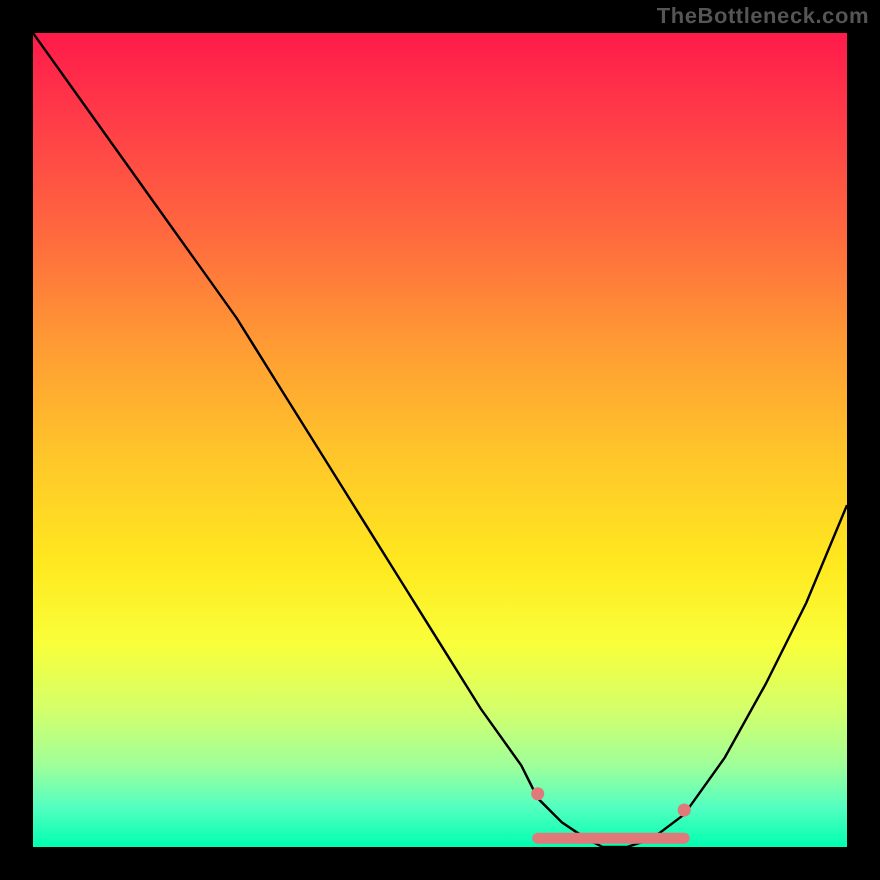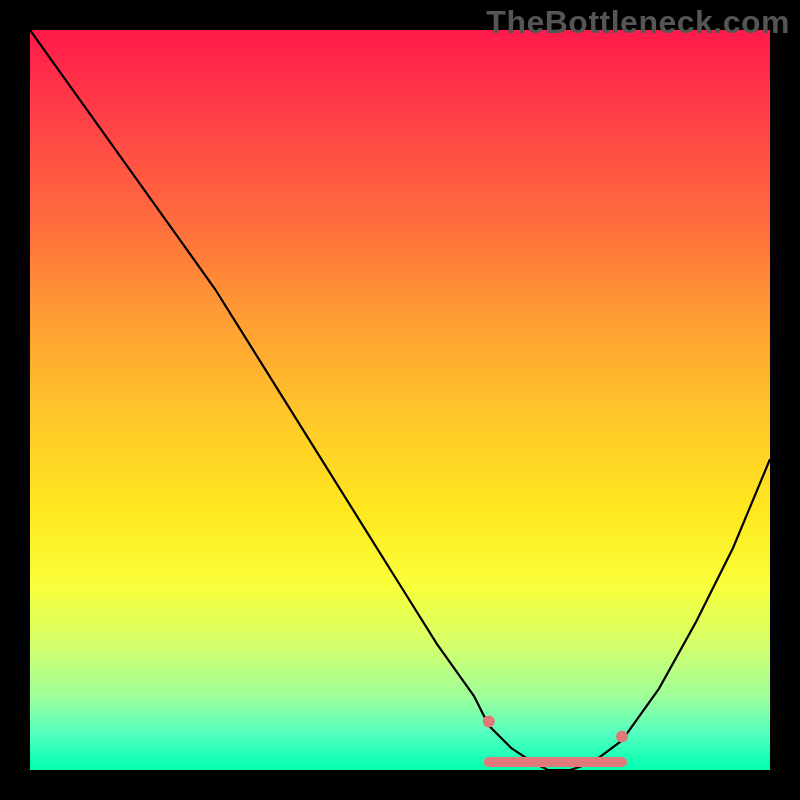--- a/index.html
+++ b/index.html
@@ -15,21 +15,21 @@
     position: relative;
     width: 800px;
     height: 800px;
     background: #000;
   }
   .watermark {
     position: absolute;
     top: 4px;
     right: 10px;
     color: #555;
-    font-size: 32px;
+    font-size: 20px;
     font-weight: bold;
     letter-spacing: 0.5px;
     z-index: 10;
     user-select: none;
   }
   .plot-area {
     position: absolute;
     left: 30px;
     top: 30px;
     width: 740px;

